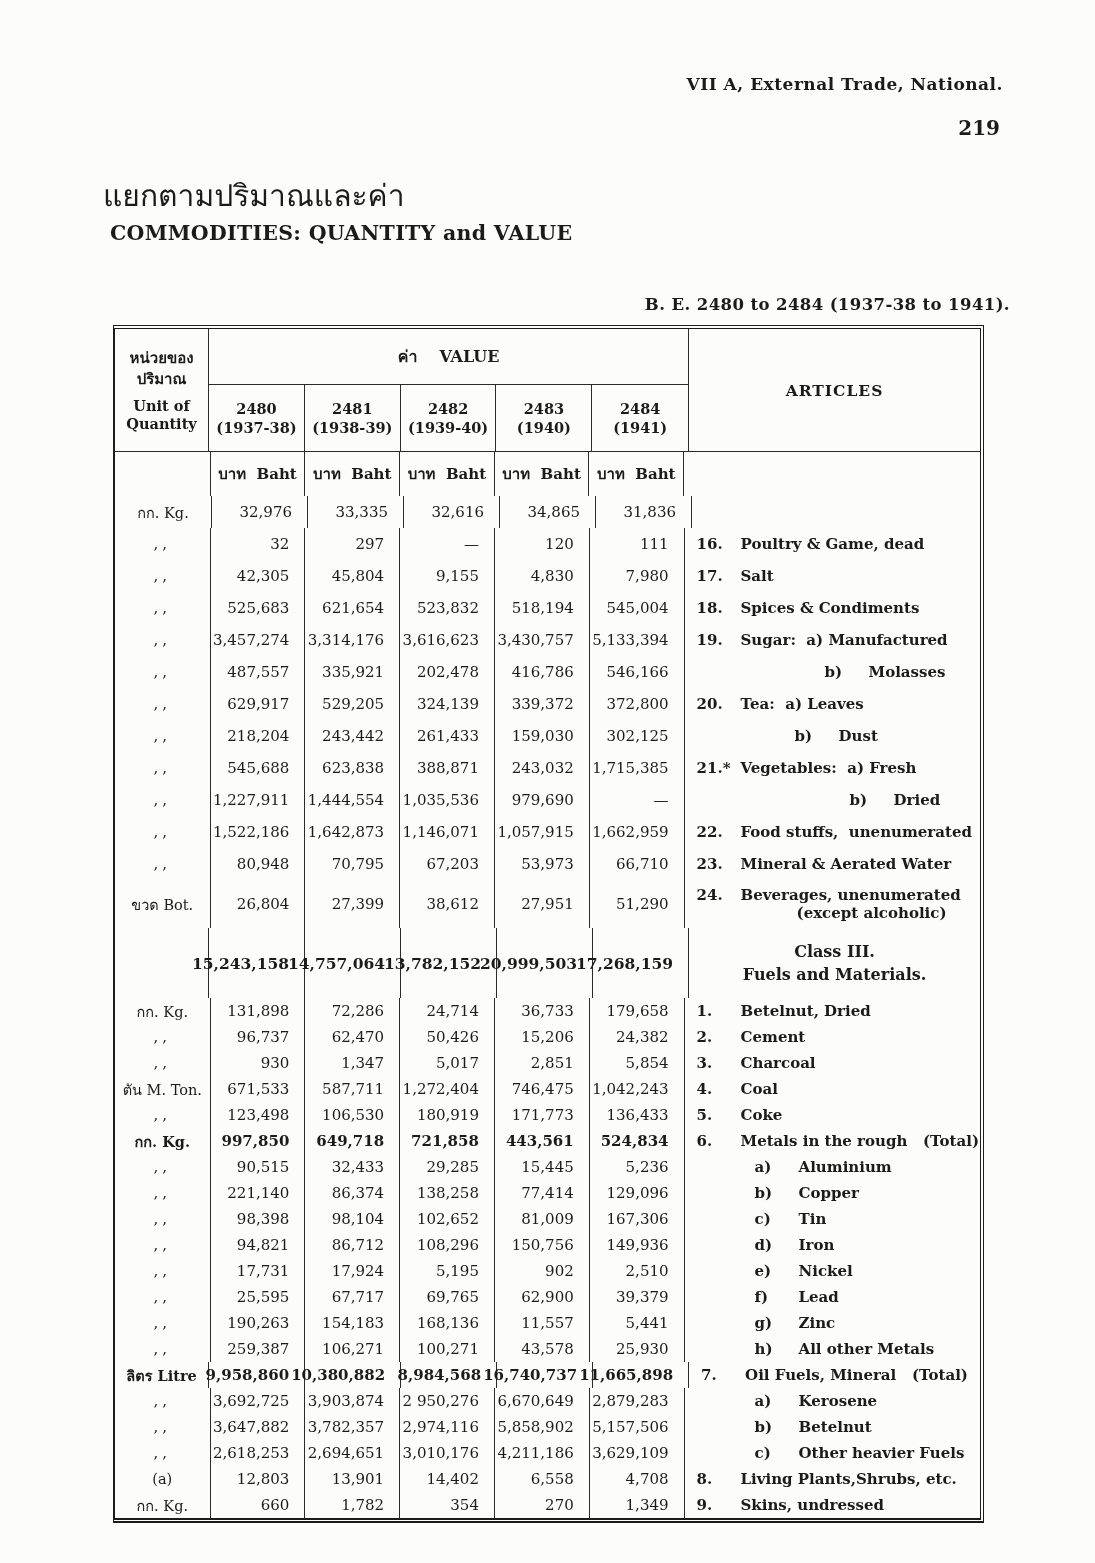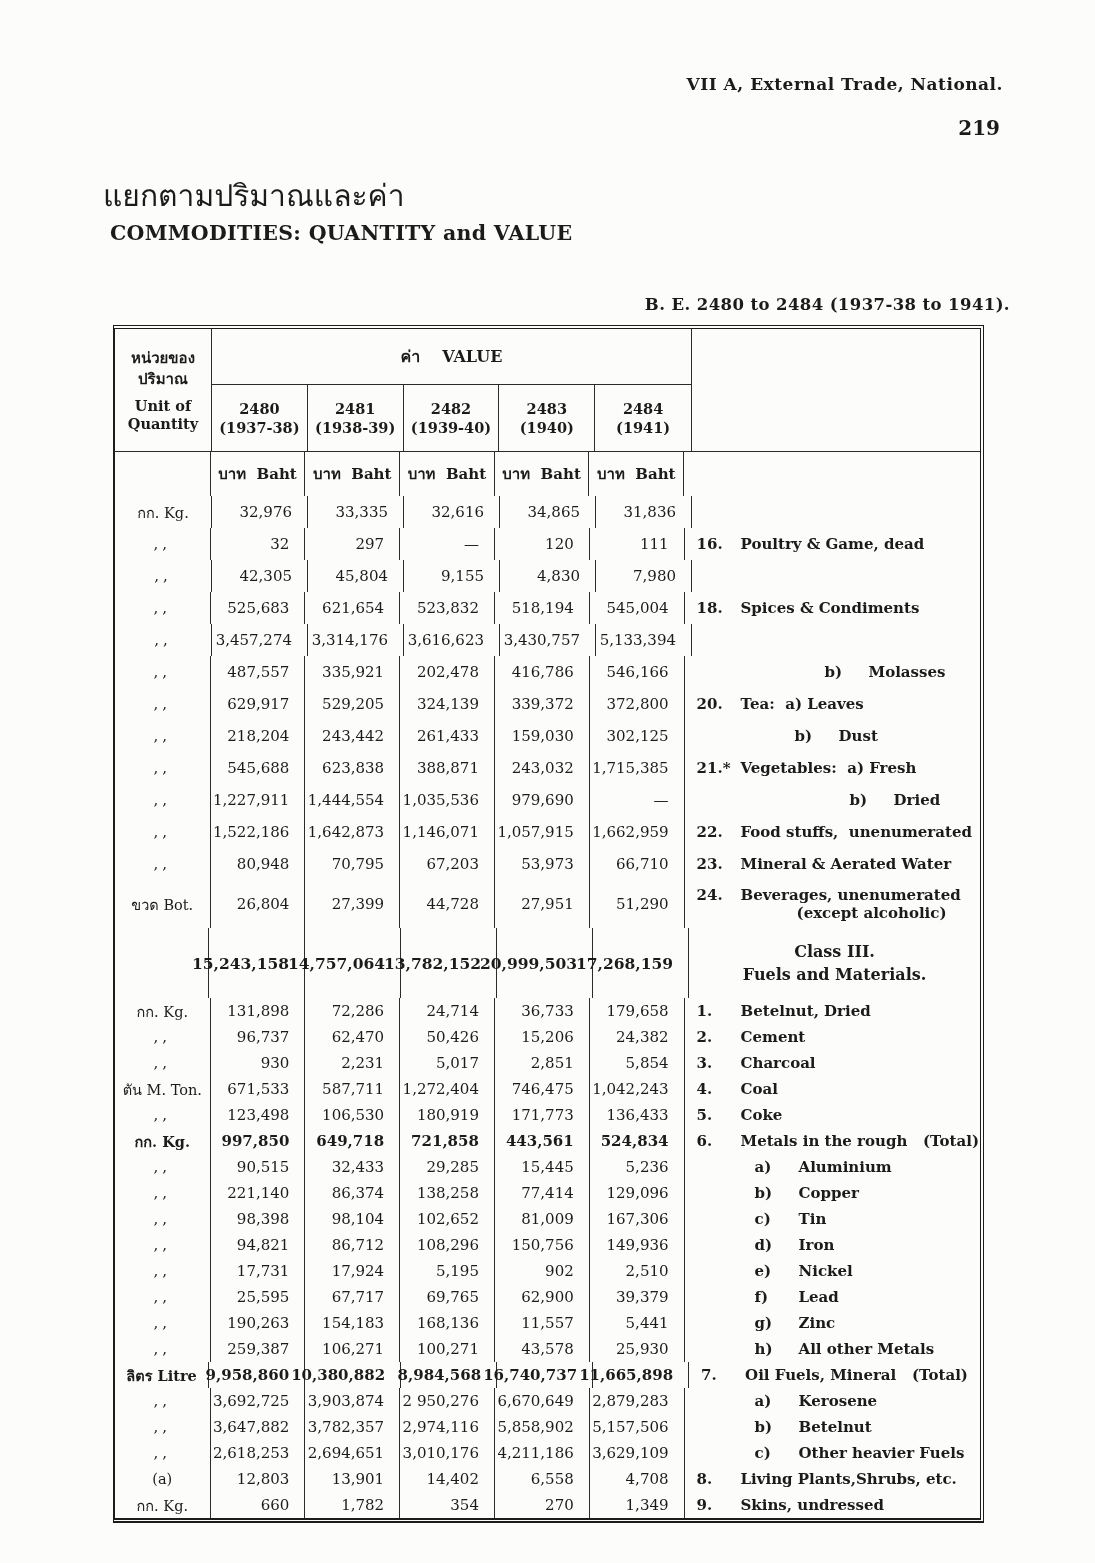--- a/index.html
+++ b/index.html
@@ -101,20 +101,23 @@
             <div class="year-cell">
               <div class="be">2483</div>
               <div class="ce">(1940)</div>
             </div>
             <div class="year-cell">
               <div class="be">2484</div>
               <div class="ce">(1941)</div>
             </div>
           </div>
       </div>
+      <div class="col-articles">
+        <span>ARTICLES</span>
+      </div>
     </div>
     <div class="baht-row" id="baht-row">
         <div class="ucell"></div>
         <div class="vcell bahtcell">บาท  Baht</div>
         <div class="vcell bahtcell">บาท  Baht</div>
         <div class="vcell bahtcell">บาท  Baht</div>
         <div class="vcell bahtcell">บาท  Baht</div>
         <div class="vcell bahtcell">บาท  Baht</div>
         <div class="acell"></div>
       </div>
@@ -136,37 +139,39 @@
           <div class="vcell">111</div>
           <div class="acell"><div class="artline ind0"><div class="num">16.</div><div class="txt">Poultry &amp; Game, dead</div></div></div>
         </div>
         <div class="trow secA">
           <div class="ucell ditto">,,</div>
           <div class="vcell">42,305</div>
           <div class="vcell">45,804</div>
           <div class="vcell">9,155</div>
           <div class="vcell">4,830</div>
           <div class="vcell">7,980</div>
+          <div class="acell"><div class="artline ind0"><div class="num">17.</div><div class="txt">Salt</div></div></div>
         </div>
         <div class="trow secA">
           <div class="ucell ditto">,,</div>
           <div class="vcell">525,683</div>
           <div class="vcell">621,654</div>
           <div class="vcell">523,832</div>
           <div class="vcell">518,194</div>
           <div class="vcell">545,004</div>
           <div class="acell"><div class="artline ind0"><div class="num">18.</div><div class="txt">Spices &amp; Condiments</div></div></div>
         </div>
         <div class="trow secA">
           <div class="ucell ditto">,,</div>
           <div class="vcell">3,457,274</div>
           <div class="vcell">3,314,176</div>
           <div class="vcell">3,616,623</div>
           <div class="vcell">3,430,757</div>
           <div class="vcell">5,133,394</div>
+          <div class="acell"><div class="artline ind0"><div class="num">19.</div><div class="txt">Sugar:  a) Manufactured</div></div></div>
         </div>
         <div class="trow secA">
           <div class="ucell ditto">,,</div>
           <div class="vcell">487,557</div>
           <div class="vcell">335,921</div>
           <div class="vcell">202,478</div>
           <div class="vcell">416,786</div>
           <div class="vcell">546,166</div>
           <div class="acell"><div class="artline ind3"><div class="num">b)</div><div class="txt">Molasses</div></div></div>
         </div>
@@ -221,21 +226,21 @@
           <div class="vcell">70,795</div>
           <div class="vcell">67,203</div>
           <div class="vcell">53,973</div>
           <div class="vcell">66,710</div>
           <div class="acell"><div class="artline ind0"><div class="num">23.</div><div class="txt">Mineral &amp; Aerated Water</div></div></div>
         </div>
         <div class="trow secA tall">
           <div class="ucell">ขวด  Bot.</div>
           <div class="vcell">26,804</div>
           <div class="vcell">27,399</div>
-          <div class="vcell">44,728</div>
+          <div class="vcell">38,612</div>
           <div class="vcell">27,951</div>
           <div class="vcell">51,290</div>
           <div class="acell"><div class="artline ind0"><div class="num">24.</div><div class="txt">Beverages, unenumerated</div></div><div class="art2">(except alcoholic)</div></div>
         </div>
         <div class="trow secA total">
           <div class="ucell"></div>
           <div class="vcell">15,243,158</div>
           <div class="vcell">14,757,064</div>
           <div class="vcell">13,782,152</div>
           <div class="vcell">20,999,503</div>
@@ -259,21 +264,21 @@
           <div class="vcell">96,737</div>
           <div class="vcell">62,470</div>
           <div class="vcell">50,426</div>
           <div class="vcell">15,206</div>
           <div class="vcell">24,382</div>
           <div class="acell"><div class="artline ind0"><div class="num">2.</div><div class="txt">Cement</div></div></div>
         </div>
         <div class="trow secB">
           <div class="ucell ditto">,,</div>
           <div class="vcell">930</div>
-          <div class="vcell">2,231</div>
+          <div class="vcell">1,347</div>
           <div class="vcell">5,017</div>
           <div class="vcell">2,851</div>
           <div class="vcell">5,854</div>
           <div class="acell"><div class="artline ind0"><div class="num">3.</div><div class="txt">Charcoal</div></div></div>
         </div>
         <div class="trow secB">
           <div class="ucell">ตัน M. Ton.</div>
           <div class="vcell">671,533</div>
           <div class="vcell">587,711</div>
           <div class="vcell">1,272,404</div>

